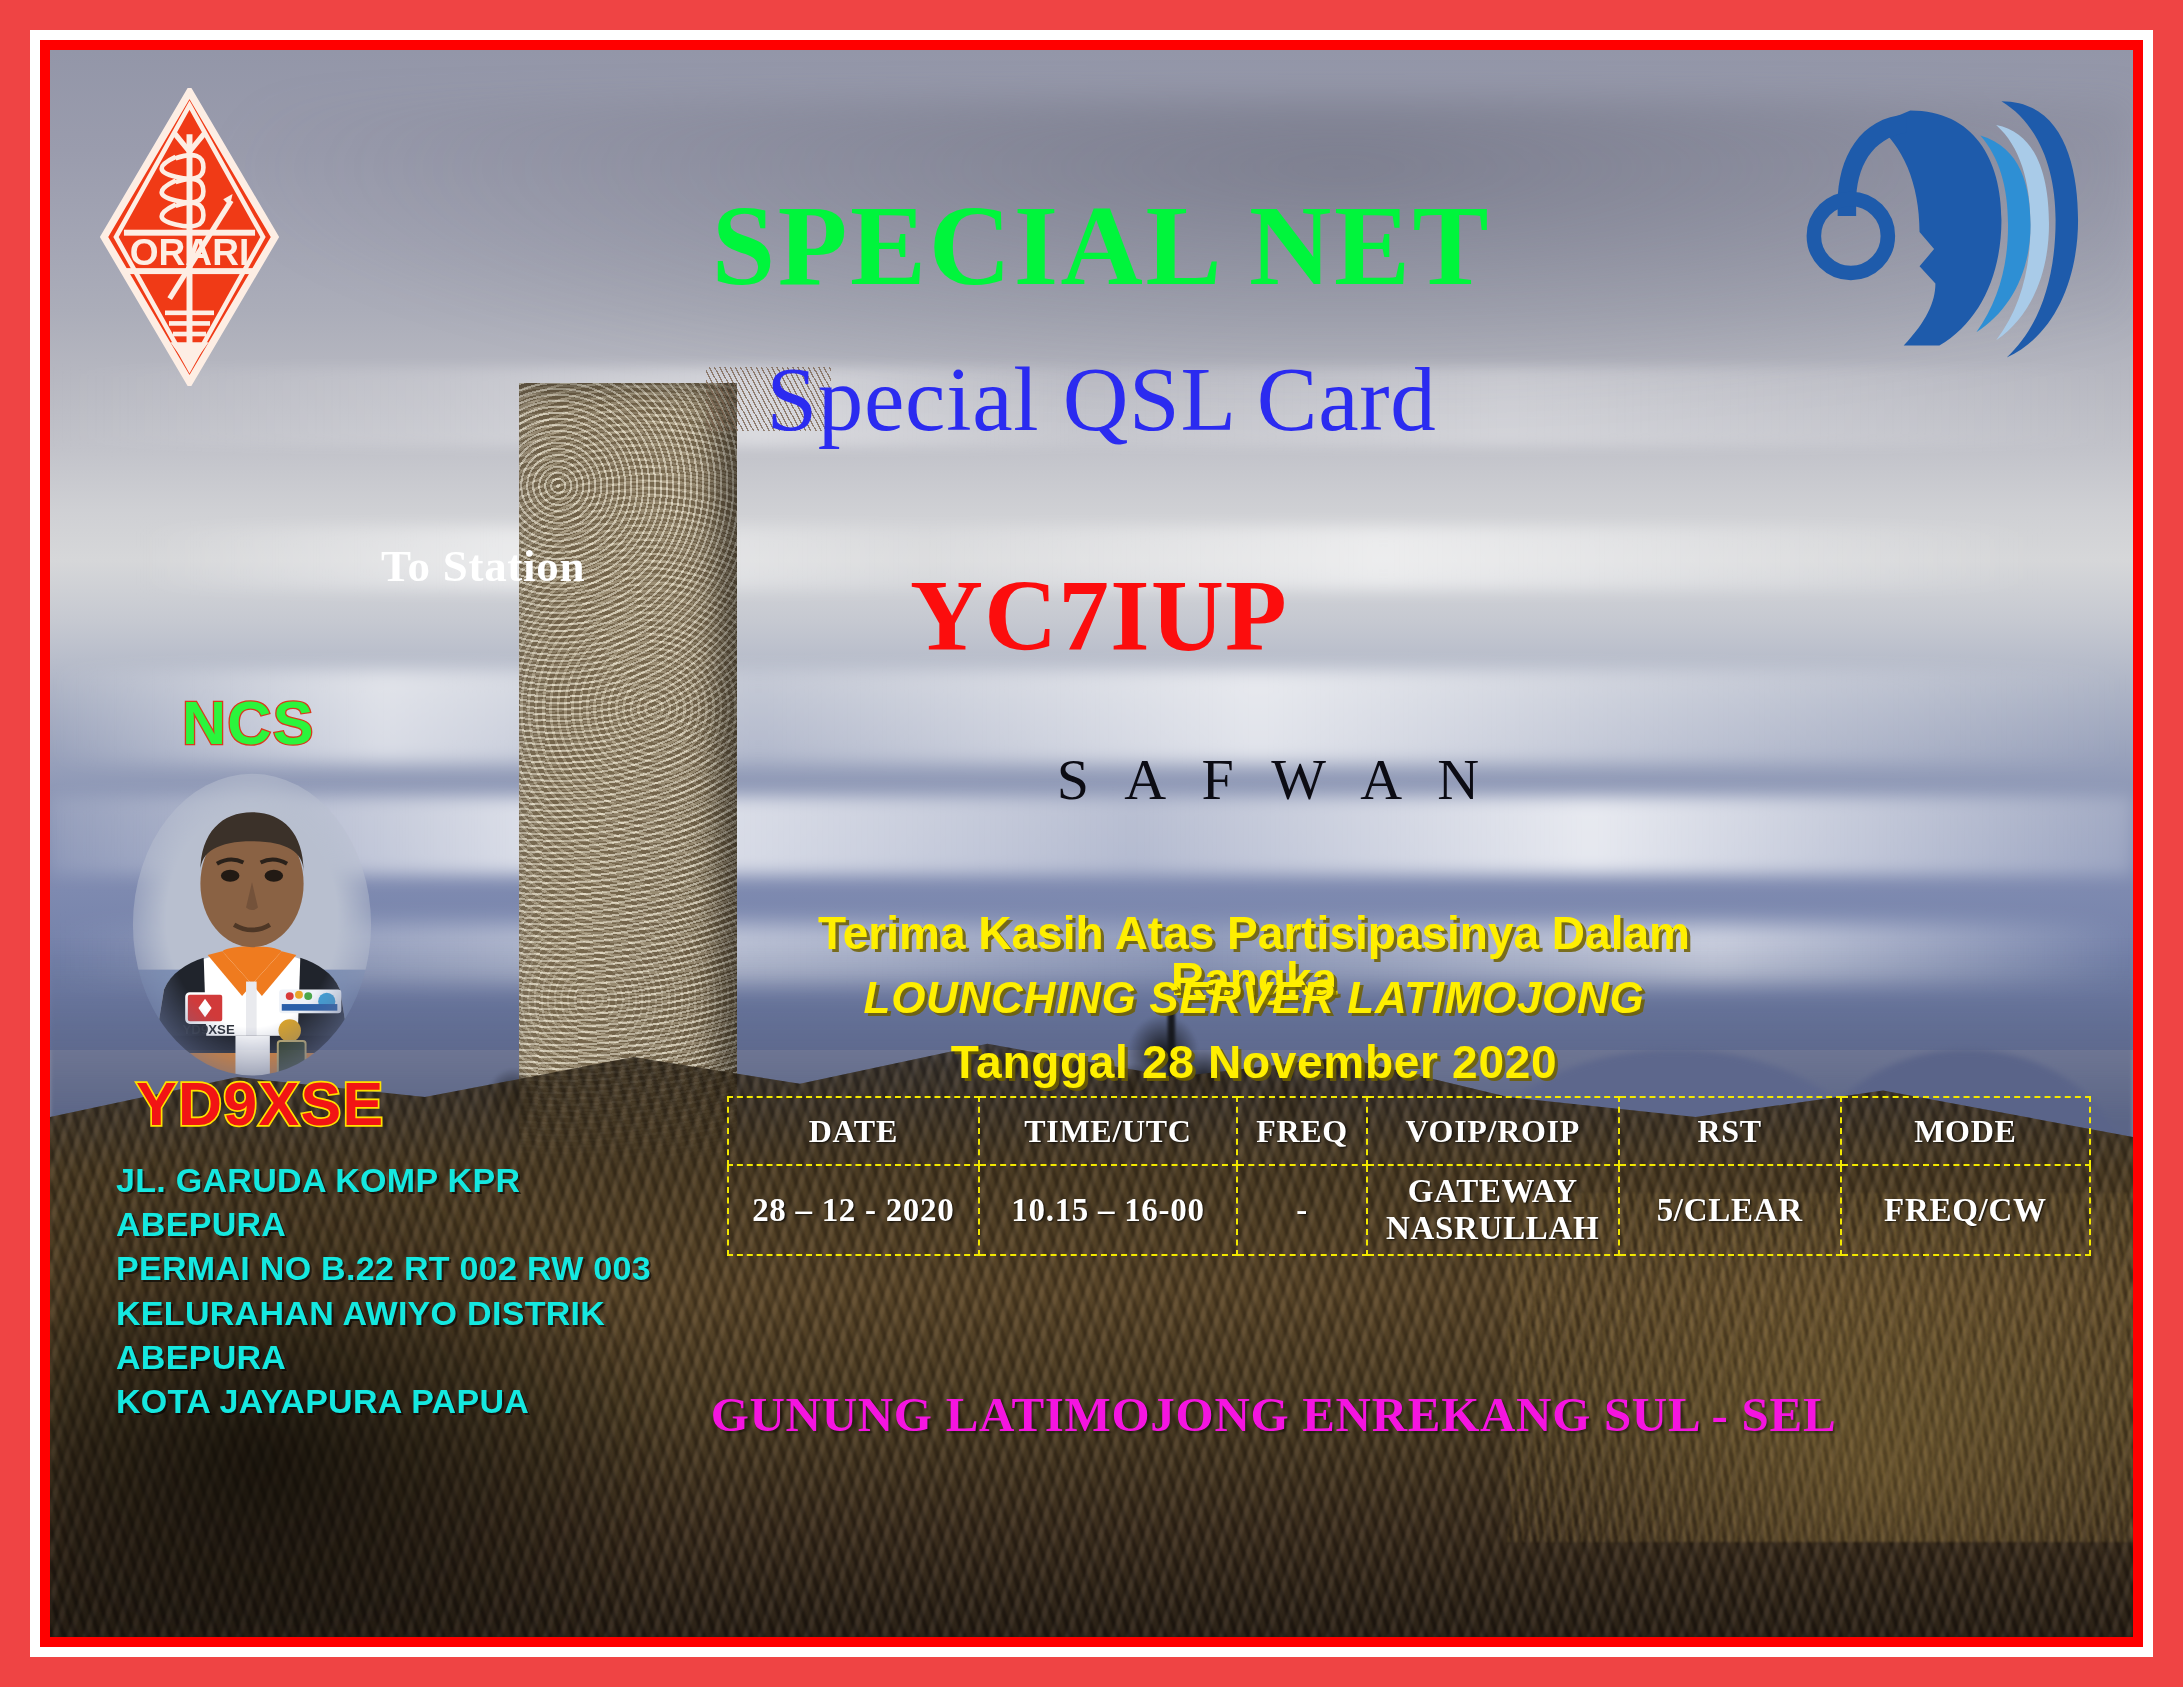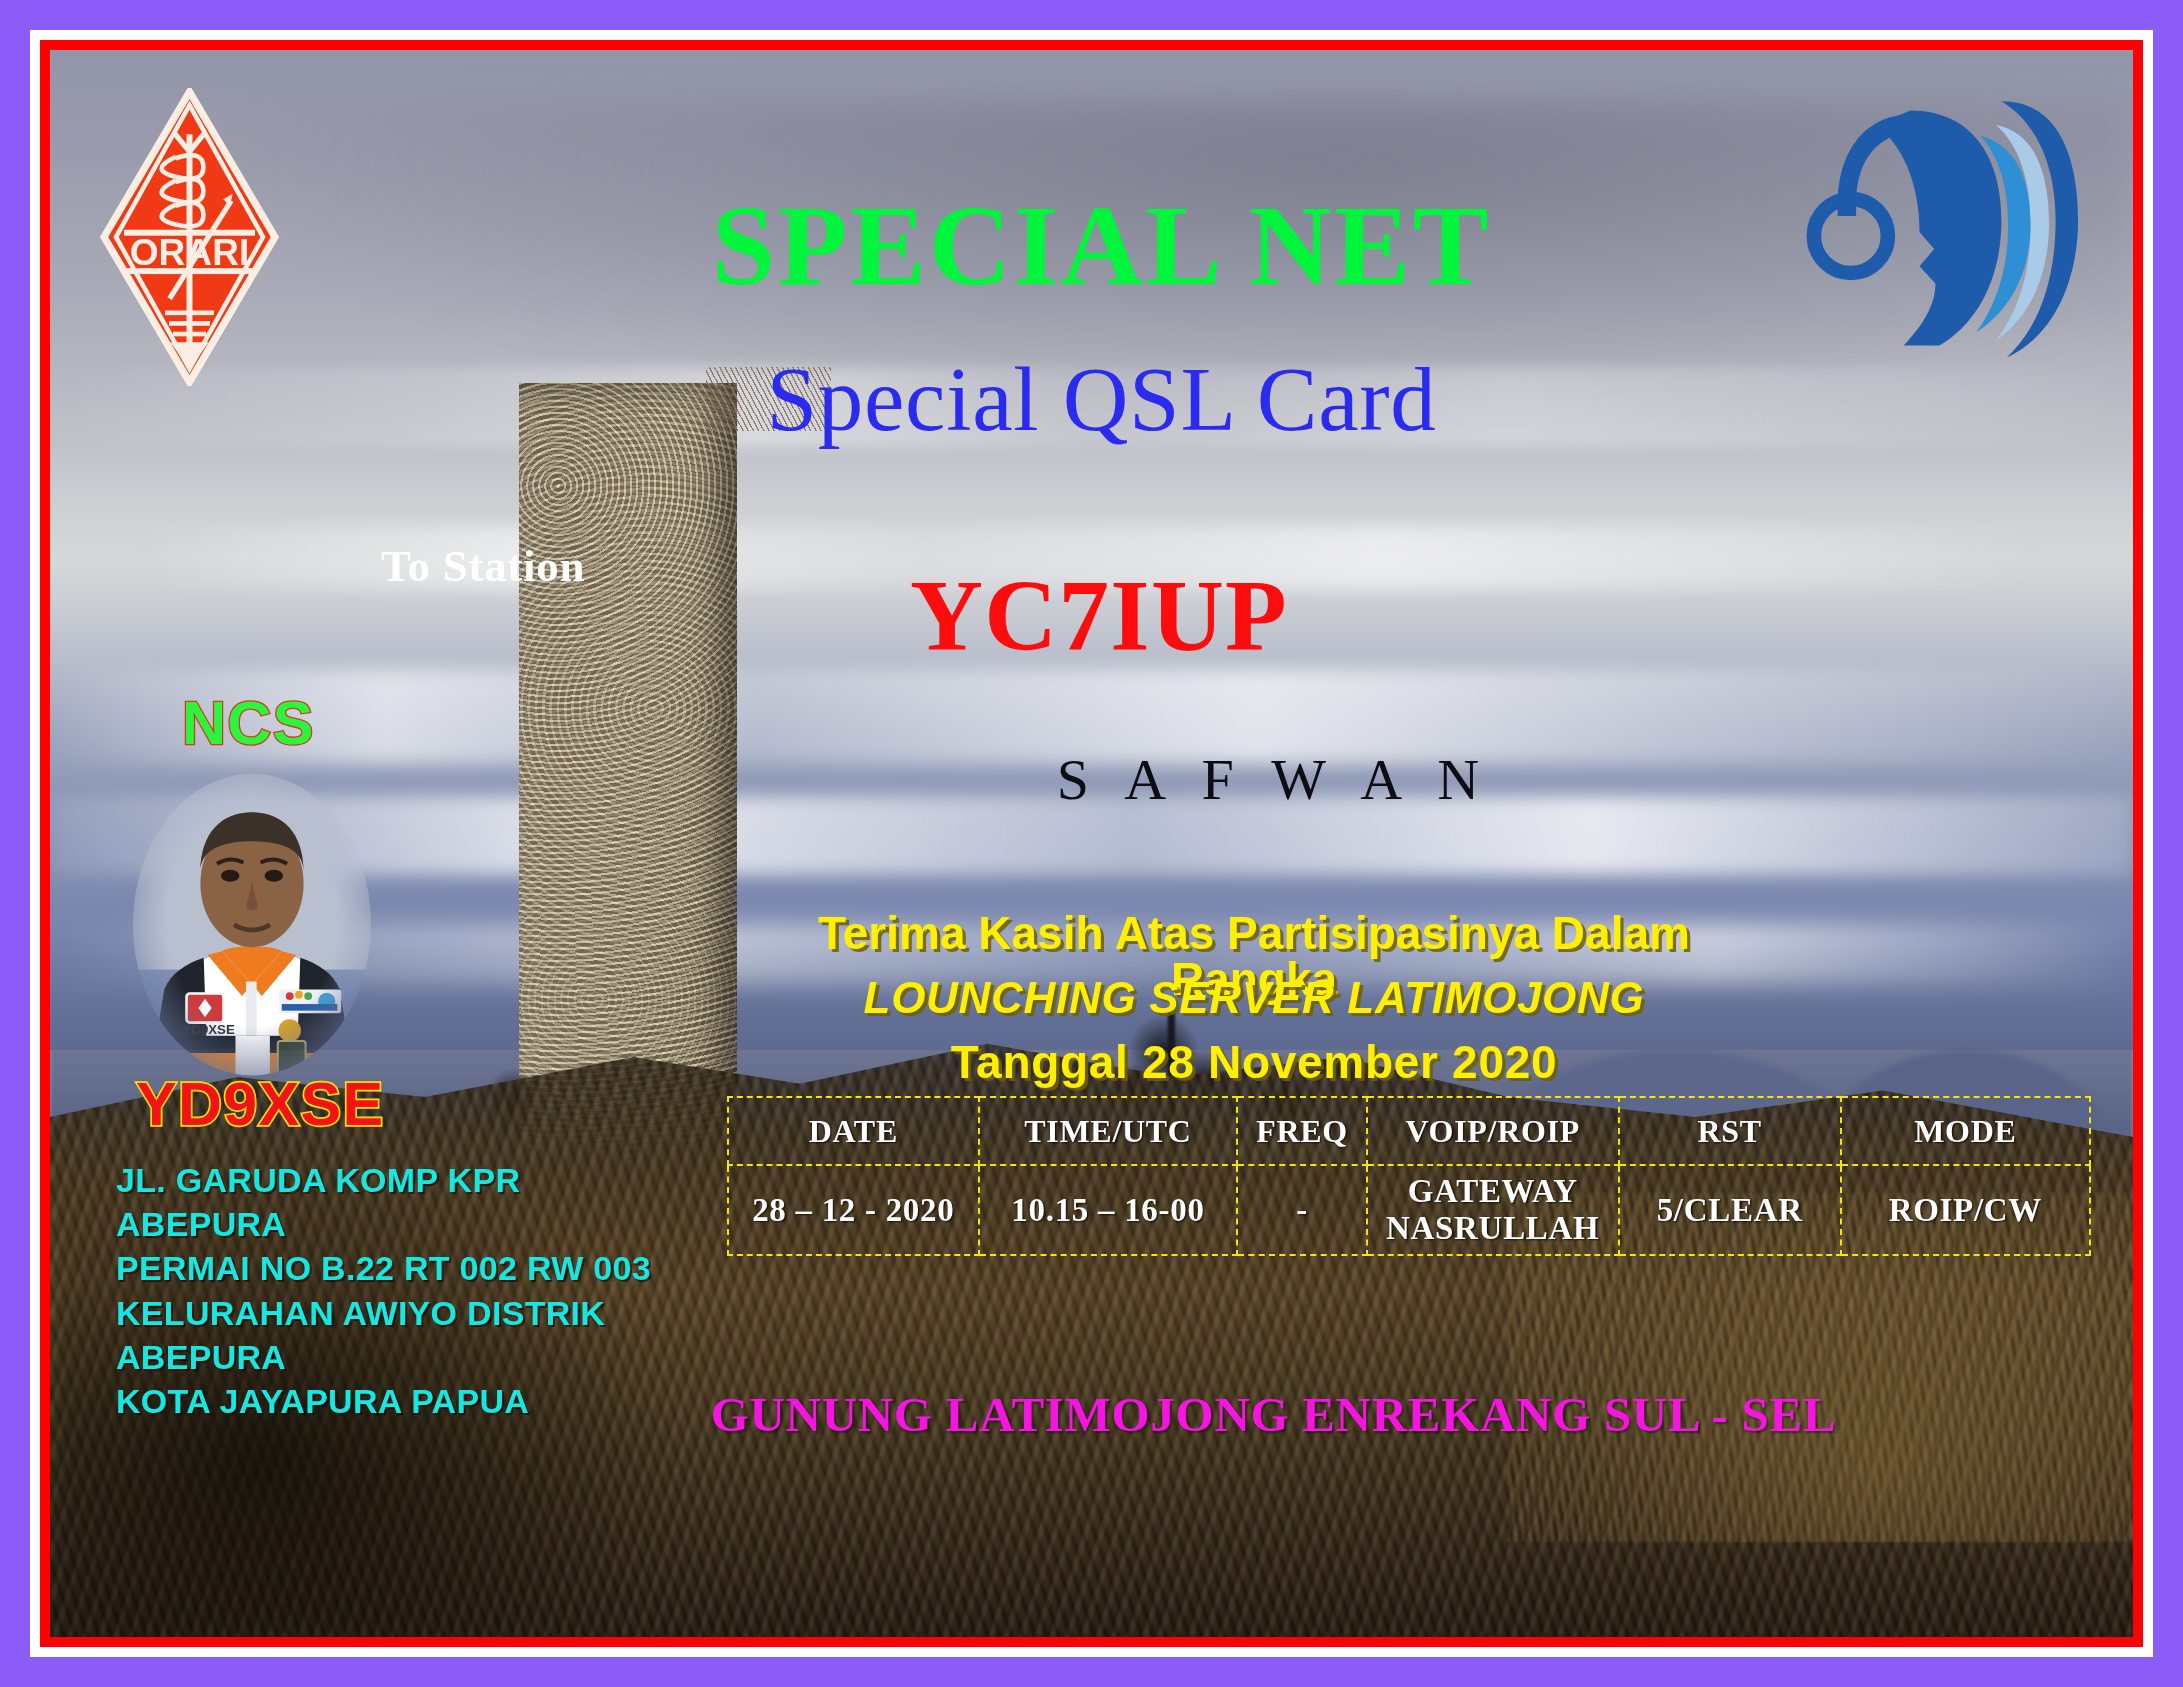--- a/index.html
+++ b/index.html
@@ -1,21 +1,21 @@
 <!DOCTYPE html>
 <html style="font-size:10.6px"><head>
 <meta charset="utf-8">
 <style>
   html,body{margin:0;padding:0;background:#fff;}
   body{font-family:"Liberation Sans",sans-serif;}
 
   .card{
     position:relative;
     width:2183px;height:1687px;
-    background:#8b5cf6;
+    background:#ef4444;
     box-sizing:border-box;
     overflow:hidden;
   }
   
   .ring-white{
     position:absolute;left:30px;top:30px;right:30px;bottom:30px;
     background:#ffffff;
   }
   
   .ring-red{
@@ -501,21 +501,21 @@
         <tbody>
           <tr>
             <td>28 – 12 - 2020</td>
             <td>10.15 – 16-00</td>
             <td>-</td>
             <td>
               <span>GATEWAY</span><br>
               <span>NASRULLAH</span>
             </td>
             <td>5/CLEAR</td>
-            <td>ROIP/CW</td>
+            <td>FREQ/CW</td>
           </tr>
         </tbody>
       </table>
 
       <div class="t-gunung">GUNUNG LATIMOJONG ENREKANG SUL - SEL</div>
 
       <div class="t-motto">"AMATIR  RADIO ADALAH PROGRESIVE"</div>
       <div class="t-address">Address  : amatir.latimojong.com</div>
 
     </div>

